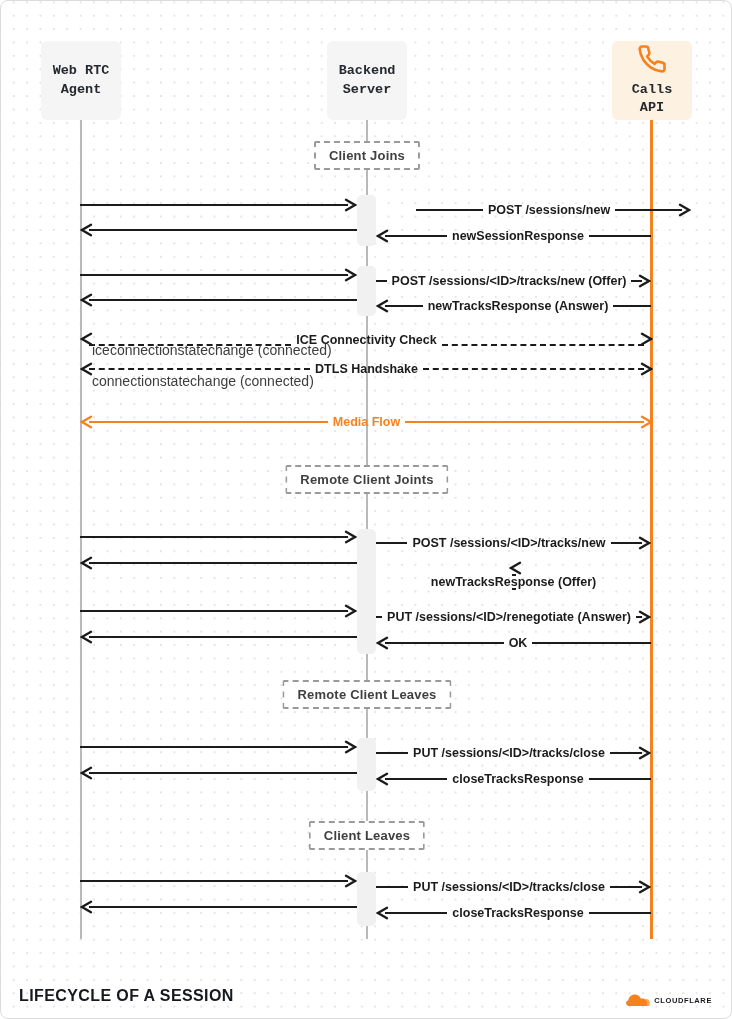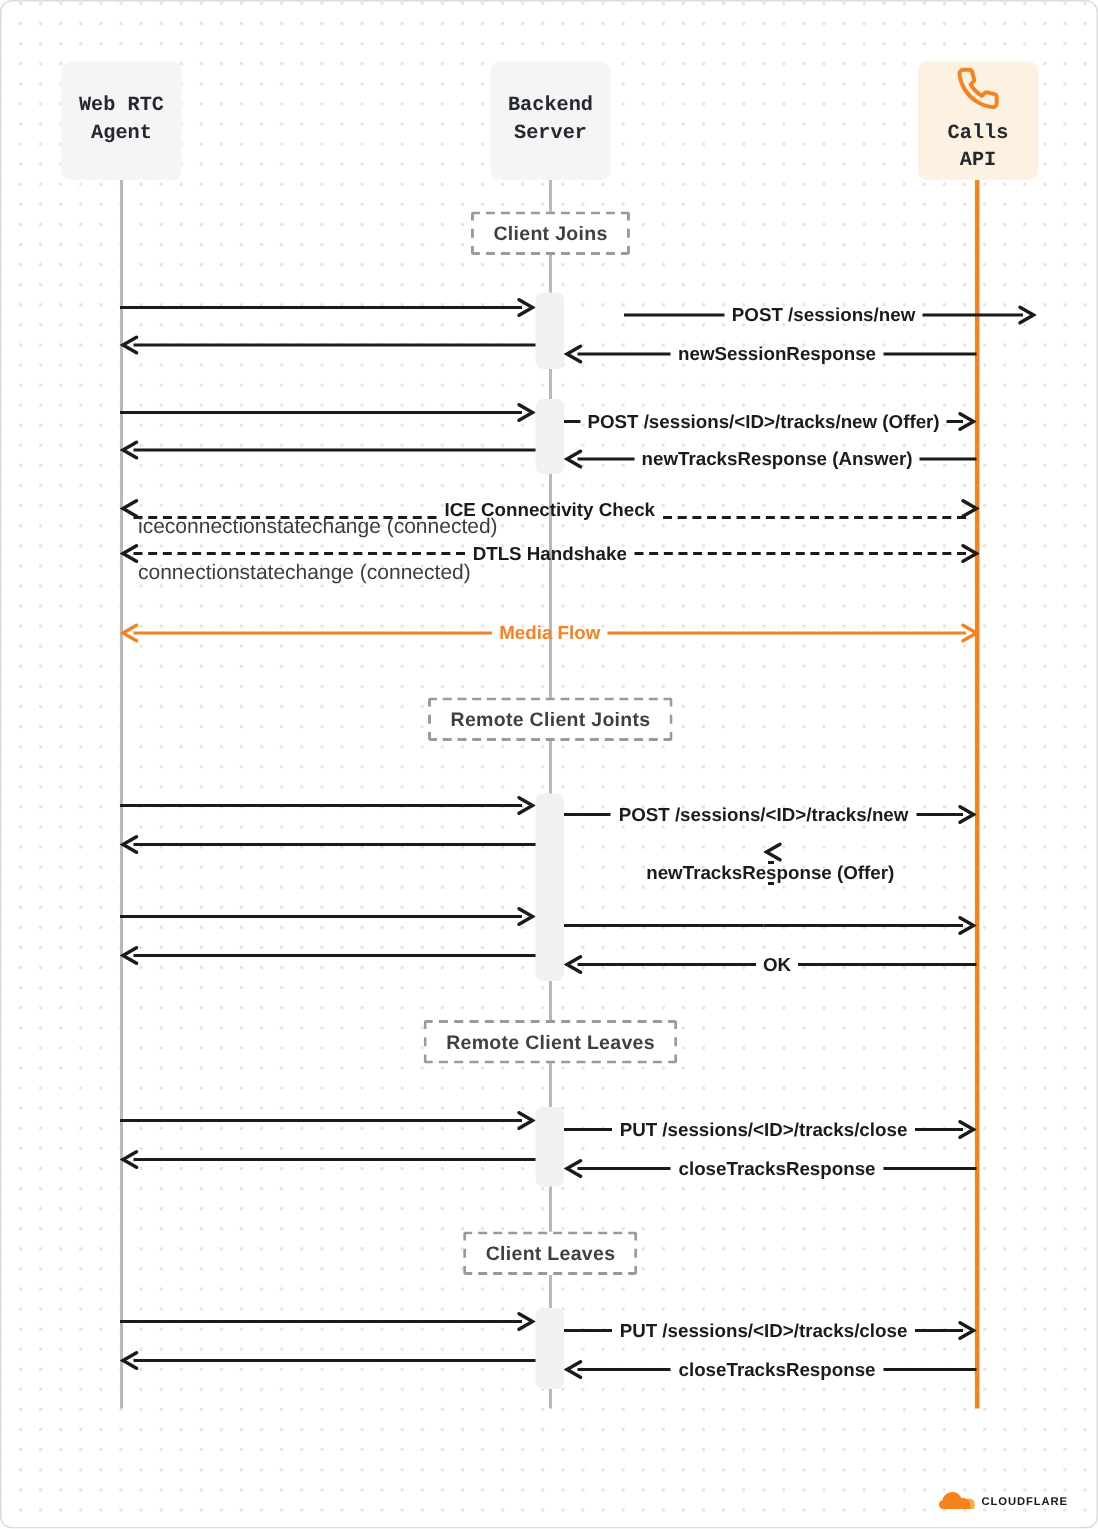--- a/index.html
+++ b/index.html
@@ -200,20 +200,21 @@
         <div class="ln"></div>
       </div>
       <div class="msg" style="left: 79px; width: 277px; top: 602px;">
         <div class="ln"></div>
         <svg width="13" height="14" viewBox="0 0 13 14" class="ah r">
           <path d="M2 1.8 L11 7 L2 12.2" fill="none" stroke="currentColor" stroke-width="2.3" stroke-linecap="round" stroke-linejoin="miter"></path>
         </svg>
       </div>
       <div class="msg" style="left: 375px; width: 275px; top: 608px;">
         <div class="ln"></div>
+        <span class="lbl">PUT /sessions/&lt;ID&gt;/renegotiate (Answer)</span>
         <div class="ln"></div>
         <svg width="13" height="14" viewBox="0 0 13 14" class="ah r">
           <path d="M2 1.8 L11 7 L2 12.2" fill="none" stroke="currentColor" stroke-width="2.3" stroke-linecap="round" stroke-linejoin="miter"></path>
         </svg>
       </div>
       <div class="msg" style="left: 375px; width: 275px; top: 634px;">
         <svg width="13" height="14" viewBox="0 0 13 14" class="ah l">
           <path d="M11 1.8 L2 7 L11 12.2" fill="none" stroke="currentColor" stroke-width="2.3" stroke-linecap="round" stroke-linejoin="miter"></path>
         </svg>
         <div class="ln"></div>
@@ -292,20 +293,21 @@
   </div>
   <div class="actor orange" style="left:611px">
     <span class="aicon">
       <svg viewBox="0 0 24 24" width="30" height="30" fill="none" stroke="#F6821F" stroke-width="2.1" stroke-linecap="round" stroke-linejoin="round">
         <path d="M22 16.92v3a2 2 0 0 1-2.18 2 19.79 19.79 0 0 1-8.63-3.07 19.5 19.5 0 0 1-6-6A19.79 19.79 0 0 1 2.12 4.18 2 2 0 0 1 4.11 2h3a2 2 0 0 1 2 1.72c.13.96.36 1.9.7 2.81a2 2 0 0 1-.45 2.11L8.09 9.91a16 16 0 0 0 6 6l1.27-1.27a2 2 0 0 1 2.11-.45c.91.34 1.85.57 2.81.7A2 2 0 0 1 22 16.92z"></path>
       </svg>
     </span>
     <span class="alabel">Calls API</span>
   </div>
 
+  <div class="footer-title">LIFECYCLE OF A SESSION</div>
   <div class="brand">
     <span style="display:block;line-height:0;">
       <svg width="27" height="14" viewBox="0 0 27 14">
         <path fill="#FBAD41" d="M22.1 13h-3.4c.5-.9.8-1.9.8-3 0-1.3-.4-2.5-1.2-3.4.6-.4 1.2-.6 1.9-.6 2 0 3.6 1.6 3.6 3.5S24.1 13 22.1 13z"></path>
         <path fill="#F6821F" d="M18.6 13H2.9C1.3 13 0 11.7 0 10.1c0-1.4 1-2.6 2.3-2.9C2.8 4 5.5 1.6 8.8 1.6c2.8 0 5.2 1.7 6.2 4.2.4-.1.8-.2 1.2-.2 2.6 0 4.8 2.1 4.8 4.7 0 1-.1 1.9-.4 2.7z"></path>
       </svg>
     </span>
     <span class="btext">CLOUDFLARE</span>
   </div>
 

